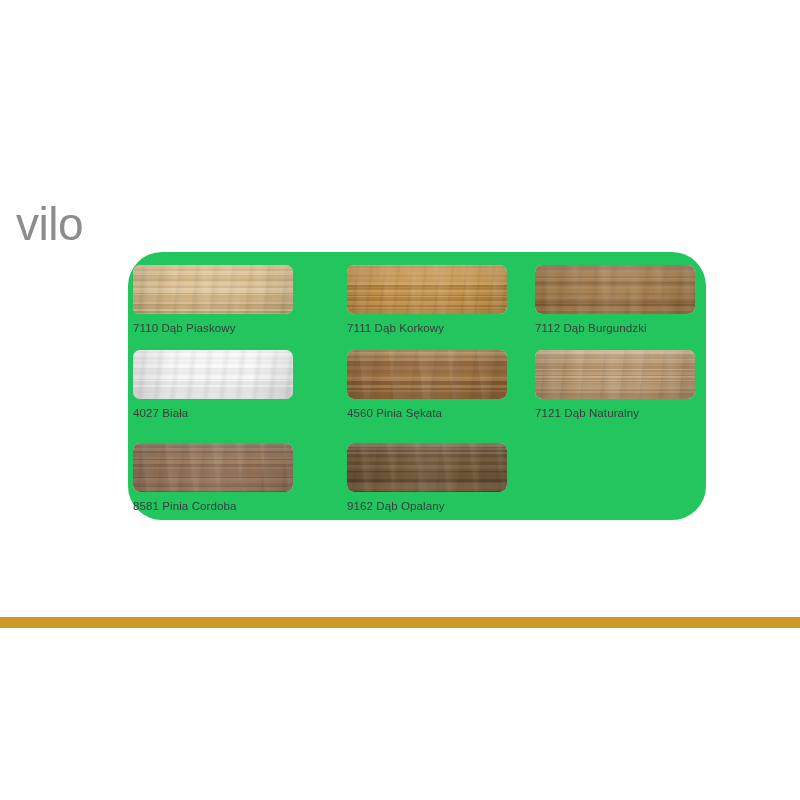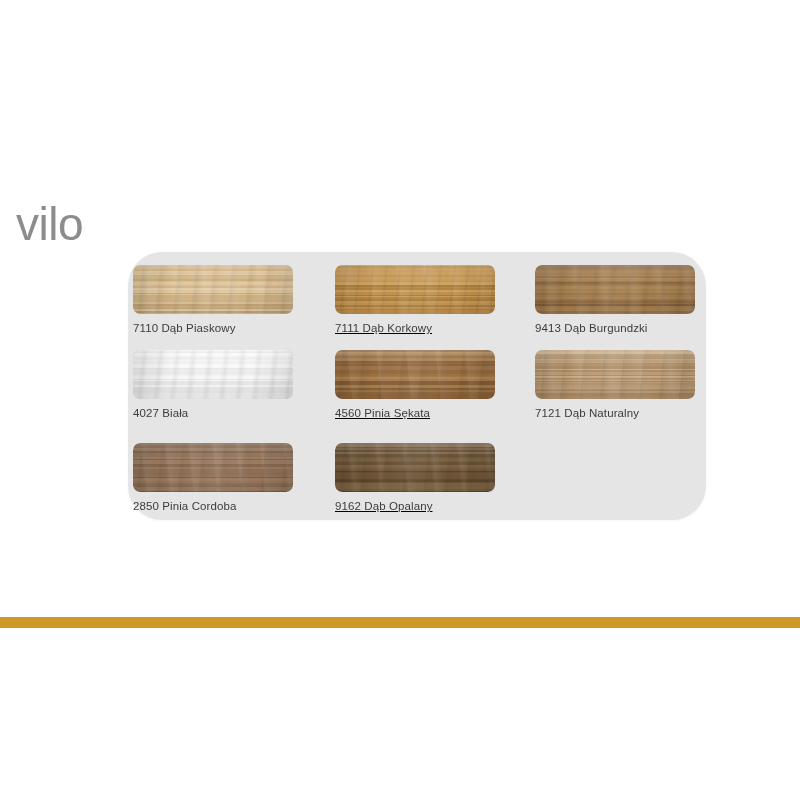--- a/index.html
+++ b/index.html
@@ -51,21 +51,21 @@
     width: 100%;
     height: 100%;
   }
 
   .swatch-cell {
     position: absolute;
     width: 160px;
   }
   
   .col-1 { left: 5px; }
-  .col-2 { left: 207px; text-decoration: underline; }
+  .col-2 { left: 219px; }
   .col-3 { left: 407px; }
   
   .row-1 { top: 13px; }
   .row-2 { top: 98px; }
   .row-3 { top: 191px; }
 
   .swatch-chip {
     width: 160px;
     height: 49px;
     border-radius: 7px;
@@ -109,21 +109,21 @@
 </style>
 </head>
 <body style="background: rgb(255, 255, 255);">
 
 <div class="brand">
   <svg width="120" height="58" viewBox="0 0 120 58" xmlns="http://www.w3.org/2000/svg">
     <text class="brand-text" x="0" y="44" font-family="'Liberation Sans','DejaVu Sans',sans-serif" style="fill: rgb(140, 140, 140);">vilo</text>
   </svg>
 </div>
 
-<div class="swatch-card" style="background: #e5e5e5; border-radius: 34px;">
+<div class="swatch-card" style="background: #22c55e; border-radius: 34px;">
   <div class="swatch-grid">
 
     <div class="swatch-cell col-1 row-1">
       <div class="swatch-chip">
         <div class="grain" style="background: linear-gradient(100deg, rgba(0, 0, 0, 0.1) 0%, rgba(0, 0, 0, 0) 26%, rgba(255, 255, 255, 0.06) 52%, rgba(0, 0, 0, 0) 74%, rgba(0, 0, 0, 0.09) 100%), repeating-linear-gradient(84deg, rgba(255, 255, 255, 0) 0px, rgba(255, 255, 255, 0) 11.4px, rgba(255, 255, 255, 0.07) 19px, rgba(255, 255, 255, 0) 27.7px), repeating-linear-gradient(96deg, rgba(0, 0, 0, 0) 0px, rgba(0, 0, 0, 0) 8.2px, rgba(0, 0, 0, 0.055) 10.8px, rgba(0, 0, 0, 0) 17.8px), linear-gradient(rgb(210, 181, 134) 0%, rgb(210, 181, 134) 3.39%, rgb(208, 178, 131) 3.39%, rgb(208, 178, 131) 4.78%, rgb(210, 180, 133) 4.78%, rgb(210, 180, 133) 8.99%, rgb(202, 171, 124) 8.99%, rgb(202, 171, 124) 12.47%, rgb(221, 195, 151) 12.47%, rgb(221, 195, 151) 15.61%, rgb(217, 189, 143) 15.61%, rgb(217, 189, 143) 17.57%, rgb(223, 199, 157) 17.57%, rgb(223, 199, 157) 20.11%, rgb(206, 176, 129) 20.11%, rgb(206, 176, 129) 22.37%, rgb(211, 182, 135) 22.37%, rgb(211, 182, 135) 25.86%, rgb(210, 181, 134) 25.86%, rgb(210, 181, 134) 29.45%, rgb(201, 170, 123) 29.45%, rgb(201, 170, 123) 31.74%, rgb(217, 189, 143) 31.74%, rgb(217, 189, 143) 33.72%, rgb(222, 196, 153) 33.72%, rgb(222, 196, 153) 34.99%, rgb(223, 198, 156) 34.99%, rgb(223, 198, 156) 39.93%, rgb(217, 189, 143) 39.93%, rgb(217, 189, 143) 40.95%, rgb(217, 189, 143) 40.95%, rgb(217, 189, 143) 43.43%, rgb(211, 181, 135) 43.43%, rgb(211, 181, 135) 46.74%, rgb(227, 204, 164) 46.74%, rgb(227, 204, 164) 51.72%, rgb(223, 198, 156) 51.72%, rgb(223, 198, 156) 56.68%, rgb(202, 171, 124) 56.68%, rgb(202, 171, 124) 58.52%, rgb(221, 195, 151) 58.52%, rgb(221, 195, 151) 60.62%, rgb(208, 178, 131) 60.62%, rgb(208, 178, 131) 64.44%, rgb(211, 181, 135) 64.44%, rgb(211, 181, 135) 65.31%, rgb(210, 180, 133) 65.31%, rgb(210, 180, 133) 68.78%, rgb(210, 180, 133) 68.78%, rgb(210, 180, 133) 70.08%, rgb(209, 180, 133) 70.08%, rgb(209, 180, 133) 75.29%, rgb(221, 195, 151) 75.29%, rgb(221, 195, 151) 78.84%, rgb(199, 167, 120) 78.84%, rgb(199, 167, 120) 83.84%, rgb(206, 176, 129) 83.84%, rgb(206, 176, 129) 87.51%, rgb(199, 167, 119) 87.51%, rgb(199, 167, 119) 89.61%, rgb(226, 203, 162) 89.61%, rgb(226, 203, 162) 93.75%, rgb(199, 167, 120) 93.75%, rgb(199, 167, 120) 98.29%, rgb(217, 189, 143) 98.29%, rgb(217, 189, 143) 100%), rgb(217, 189, 143);"></div>
         <div class="sheen"></div>
       </div>
       <div class="swatch-label">7110 Dąb Piaskowy</div>
     </div>
 
@@ -133,21 +133,21 @@
         <div class="sheen"></div>
       </div>
       <div class="swatch-label">7111 Dąb Korkowy</div>
     </div>
 
     <div class="swatch-cell col-3 row-1">
       <div class="swatch-chip">
         <div class="grain" style="background: linear-gradient(100deg, rgba(0, 0, 0, 0.1) 0%, rgba(0, 0, 0, 0) 26%, rgba(255, 255, 255, 0.06) 52%, rgba(0, 0, 0, 0) 74%, rgba(0, 0, 0, 0.09) 100%), repeating-linear-gradient(84deg, rgba(255, 255, 255, 0) 0px, rgba(255, 255, 255, 0) 10.4px, rgba(255, 255, 255, 0.07) 16.7px, rgba(255, 255, 255, 0) 27.5px), repeating-linear-gradient(96deg, rgba(0, 0, 0, 0) 0px, rgba(0, 0, 0, 0) 6.8px, rgba(0, 0, 0, 0.055) 11.4px, rgba(0, 0, 0, 0) 16.9px), linear-gradient(rgb(134, 97, 58) 0%, rgb(134, 97, 58) 3.51%, rgb(136, 99, 59) 3.51%, rgb(136, 99, 59) 7.91%, rgb(144, 106, 64) 7.91%, rgb(144, 106, 64) 9.45%, rgb(154, 115, 70) 9.45%, rgb(154, 115, 70) 12.73%, rgb(160, 121, 75) 12.73%, rgb(160, 121, 75) 15.27%, rgb(159, 121, 75) 15.27%, rgb(159, 121, 75) 19.51%, rgb(167, 129, 82) 19.51%, rgb(167, 129, 82) 22.67%, rgb(154, 115, 70) 22.67%, rgb(154, 115, 70) 27.06%, rgb(169, 131, 84) 27.06%, rgb(169, 131, 84) 28.14%, rgb(166, 128, 81) 28.14%, rgb(166, 128, 81) 31.83%, rgb(154, 115, 70) 31.83%, rgb(154, 115, 70) 35.36%, rgb(141, 103, 62) 35.36%, rgb(141, 103, 62) 38.45%, rgb(154, 115, 70) 38.45%, rgb(154, 115, 70) 43.23%, rgb(168, 130, 83) 43.23%, rgb(168, 130, 83) 48.26%, rgb(162, 124, 78) 48.26%, rgb(162, 124, 78) 52.75%, rgb(166, 127, 81) 52.75%, rgb(166, 127, 81) 54.31%, rgb(166, 128, 81) 54.31%, rgb(166, 128, 81) 57.93%, rgb(154, 115, 70) 57.93%, rgb(154, 115, 70) 59.62%, rgb(159, 120, 75) 59.62%, rgb(159, 120, 75) 61.66%, rgb(163, 125, 79) 61.66%, rgb(163, 125, 79) 66.3%, rgb(168, 130, 83) 66.3%, rgb(168, 130, 83) 67.65%, rgb(170, 132, 85) 67.65%, rgb(170, 132, 85) 69.65%, rgb(154, 115, 70) 69.65%, rgb(154, 115, 70) 72.59%, rgb(144, 106, 64) 72.59%, rgb(144, 106, 64) 76.58%, rgb(160, 122, 76) 76.58%, rgb(160, 122, 76) 77.67%, rgb(154, 115, 70) 77.67%, rgb(154, 115, 70) 79.21%, rgb(133, 97, 57) 79.21%, rgb(133, 97, 57) 84.05%, rgb(162, 124, 78) 84.05%, rgb(162, 124, 78) 88.77%, rgb(168, 129, 83) 88.77%, rgb(168, 129, 83) 93.63%, rgb(154, 115, 70) 93.63%, rgb(154, 115, 70) 98.87%, rgb(160, 121, 75) 98.87%, rgb(160, 121, 75) 100%), rgb(154, 115, 70);"></div>
         <div class="sheen"></div>
       </div>
-      <div class="swatch-label">9413 Dąb Burgundzki</div>
+      <div class="swatch-label">7112 Dąb Burgundzki</div>
     </div>
 
     <div class="swatch-cell col-1 row-2">
       <div class="swatch-chip">
         <div class="grain" style="background: linear-gradient(100deg, rgba(0, 0, 0, 0.1) 0%, rgba(0, 0, 0, 0) 26%, rgba(255, 255, 255, 0.06) 52%, rgba(0, 0, 0, 0) 74%, rgba(0, 0, 0, 0.09) 100%), repeating-linear-gradient(84deg, rgba(255, 255, 255, 0) 0px, rgba(255, 255, 255, 0) 10.8px, rgba(255, 255, 255, 0.07) 15.1px, rgba(255, 255, 255, 0) 26px), repeating-linear-gradient(96deg, rgba(0, 0, 0, 0) 0px, rgba(0, 0, 0, 0) 7.6px, rgba(0, 0, 0, 0.055) 11.8px, rgba(0, 0, 0, 0) 16.3px), linear-gradient(rgb(246, 246, 246) 0%, rgb(246, 246, 246) 1.33%, rgb(238, 238, 238) 1.33%, rgb(238, 238, 238) 3.83%, rgb(233, 233, 233) 3.83%, rgb(233, 233, 233) 6.73%, rgb(249, 249, 249) 6.73%, rgb(249, 249, 249) 11.61%, rgb(242, 242, 242) 11.61%, rgb(242, 242, 242) 15.35%, rgb(233, 233, 233) 15.35%, rgb(233, 233, 233) 18.45%, rgb(242, 242, 242) 18.45%, rgb(242, 242, 242) 19.95%, rgb(245, 245, 245) 19.95%, rgb(245, 245, 245) 23.69%, rgb(236, 236, 236) 23.69%, rgb(236, 236, 236) 25.83%, rgb(245, 245, 245) 25.83%, rgb(245, 245, 245) 30.5%, rgb(250, 250, 250) 30.5%, rgb(250, 250, 250) 31.99%, rgb(249, 249, 249) 31.99%, rgb(249, 249, 249) 36.28%, rgb(233, 233, 233) 36.28%, rgb(233, 233, 233) 38.98%, rgb(236, 236, 236) 38.98%, rgb(236, 236, 236) 41.31%, rgb(237, 237, 237) 41.31%, rgb(237, 237, 237) 43.23%, rgb(236, 236, 236) 43.23%, rgb(236, 236, 236) 46.18%, rgb(232, 232, 232) 46.18%, rgb(232, 232, 232) 49.81%, rgb(242, 242, 242) 49.81%, rgb(242, 242, 242) 50.88%, rgb(242, 242, 242) 50.88%, rgb(242, 242, 242) 53.87%, rgb(247, 247, 247) 53.87%, rgb(247, 247, 247) 58.46%, rgb(242, 242, 242) 58.46%, rgb(242, 242, 242) 59.78%, rgb(233, 233, 233) 59.78%, rgb(233, 233, 233) 60.63%, rgb(248, 248, 248) 60.63%, rgb(248, 248, 248) 63.25%, rgb(234, 234, 234) 63.25%, rgb(234, 234, 234) 67.28%, rgb(234, 234, 234) 67.28%, rgb(234, 234, 234) 72.31%, rgb(250, 250, 250) 72.31%, rgb(250, 250, 250) 75.79%, rgb(236, 236, 236) 75.79%, rgb(236, 236, 236) 78.19%, rgb(235, 235, 235) 78.19%, rgb(235, 235, 235) 83.06%, rgb(236, 236, 236) 83.06%, rgb(236, 236, 236) 88.25%, rgb(242, 242, 242) 88.25%, rgb(242, 242, 242) 90.58%, rgb(242, 242, 242) 90.58%, rgb(242, 242, 242) 94.7%, rgb(244, 244, 244) 94.7%, rgb(244, 244, 244) 99.65%, rgb(239, 239, 239) 99.65%, rgb(239, 239, 239) 100%), rgb(242, 242, 242);"></div>
         <div class="sheen"></div>
       </div>
       <div class="swatch-label">4027 Biała</div>
     </div>
 
@@ -165,21 +165,21 @@
         <div class="sheen"></div>
       </div>
       <div class="swatch-label">7121 Dąb Naturalny</div>
     </div>
 
     <div class="swatch-cell col-1 row-3">
       <div class="swatch-chip">
         <div class="grain" style="background: linear-gradient(100deg, rgba(0, 0, 0, 0.1) 0%, rgba(0, 0, 0, 0) 26%, rgba(255, 255, 255, 0.06) 52%, rgba(0, 0, 0, 0) 74%, rgba(0, 0, 0, 0.09) 100%), repeating-linear-gradient(84deg, rgba(255, 255, 255, 0) 0px, rgba(255, 255, 255, 0) 11.7px, rgba(255, 255, 255, 0.07) 14.6px, rgba(255, 255, 255, 0) 23.6px), repeating-linear-gradient(96deg, rgba(0, 0, 0, 0) 0px, rgba(0, 0, 0, 0) 7.5px, rgba(0, 0, 0, 0.055) 9px, rgba(0, 0, 0, 0) 20.6px), linear-gradient(rgb(129, 98, 74) 0%, rgb(129, 98, 74) 4.14%, rgb(121, 91, 68) 4.14%, rgb(121, 91, 68) 9.31%, rgb(143, 111, 85) 9.31%, rgb(143, 111, 85) 12.58%, rgb(143, 111, 85) 12.58%, rgb(143, 111, 85) 16.95%, rgb(121, 92, 68) 16.95%, rgb(121, 92, 68) 20.79%, rgb(143, 111, 85) 20.79%, rgb(143, 111, 85) 23.69%, rgb(143, 111, 85) 23.69%, rgb(143, 111, 85) 28.7%, rgb(152, 120, 93) 28.7%, rgb(152, 120, 93) 33.14%, rgb(127, 96, 72) 33.14%, rgb(127, 96, 72) 35.38%, rgb(152, 121, 94) 35.38%, rgb(152, 121, 94) 38.16%, rgb(153, 121, 94) 38.16%, rgb(153, 121, 94) 42.56%, rgb(128, 98, 73) 42.56%, rgb(128, 98, 73) 43.63%, rgb(131, 100, 75) 43.63%, rgb(131, 100, 75) 45.46%, rgb(134, 103, 78) 45.46%, rgb(134, 103, 78) 48.84%, rgb(152, 121, 94) 48.84%, rgb(152, 121, 94) 52.1%, rgb(143, 111, 85) 52.1%, rgb(143, 111, 85) 56.58%, rgb(143, 111, 85) 56.58%, rgb(143, 111, 85) 61.05%, rgb(143, 111, 85) 61.05%, rgb(143, 111, 85) 65.81%, rgb(148, 116, 90) 65.81%, rgb(148, 116, 90) 69.88%, rgb(126, 96, 72) 69.88%, rgb(126, 96, 72) 71.55%, rgb(157, 125, 98) 71.55%, rgb(157, 125, 98) 76.58%, rgb(154, 122, 95) 76.58%, rgb(154, 122, 95) 78.21%, rgb(151, 119, 92) 78.21%, rgb(151, 119, 92) 79.09%, rgb(155, 123, 96) 79.09%, rgb(155, 123, 96) 81.51%, rgb(143, 111, 85) 81.51%, rgb(143, 111, 85) 86.17%, rgb(143, 111, 85) 86.17%, rgb(143, 111, 85) 88.72%, rgb(135, 104, 78) 88.72%, rgb(135, 104, 78) 90.78%, rgb(156, 125, 97) 90.78%, rgb(156, 125, 97) 95.59%, rgb(154, 123, 95) 95.59%, rgb(154, 123, 95) 98.67%, rgb(125, 95, 70) 98.67%, rgb(125, 95, 70) 100%), rgb(143, 111, 85);"></div>
         <div class="sheen"></div>
       </div>
-      <div class="swatch-label">2850 Pinia Cordoba</div>
+      <div class="swatch-label">8581 Pinia Cordoba</div>
     </div>
 
     <div class="swatch-cell col-2 row-3">
       <div class="swatch-chip">
         <div class="grain" style="background: linear-gradient(100deg, rgba(0, 0, 0, 0.1) 0%, rgba(0, 0, 0, 0) 26%, rgba(255, 255, 255, 0.06) 52%, rgba(0, 0, 0, 0) 74%, rgba(0, 0, 0, 0.09) 100%), repeating-linear-gradient(84deg, rgba(255, 255, 255, 0) 0px, rgba(255, 255, 255, 0) 16.1px, rgba(255, 255, 255, 0.07) 19.8px, rgba(255, 255, 255, 0) 27.2px), repeating-linear-gradient(96deg, rgba(0, 0, 0, 0) 0px, rgba(0, 0, 0, 0) 9.3px, rgba(0, 0, 0, 0.055) 7.9px, rgba(0, 0, 0, 0) 20.9px), linear-gradient(rgb(111, 86, 56) 0%, rgb(111, 86, 56) 1.95%, rgb(121, 95, 63) 1.95%, rgb(121, 95, 63) 2.81%, rgb(111, 86, 56) 2.81%, rgb(111, 86, 56) 3.71%, rgb(97, 73, 46) 3.71%, rgb(97, 73, 46) 5.06%, rgb(123, 97, 65) 5.06%, rgb(123, 97, 65) 7.02%, rgb(119, 93, 62) 7.02%, rgb(119, 93, 62) 7.87%, rgb(91, 68, 43) 7.87%, rgb(91, 68, 43) 10.75%, rgb(111, 86, 56) 10.75%, rgb(111, 86, 56) 15.1%, rgb(90, 67, 42) 15.1%, rgb(90, 67, 42) 17.87%, rgb(111, 86, 56) 17.87%, rgb(111, 86, 56) 19.26%, rgb(126, 100, 67) 19.26%, rgb(126, 100, 67) 21.72%, rgb(98, 74, 47) 21.72%, rgb(98, 74, 47) 25.85%, rgb(95, 72, 45) 25.85%, rgb(95, 72, 45) 27.77%, rgb(111, 86, 56) 27.77%, rgb(111, 86, 56) 32.91%, rgb(118, 92, 61) 32.91%, rgb(118, 92, 61) 36.32%, rgb(111, 86, 56) 36.32%, rgb(111, 86, 56) 39.37%, rgb(102, 78, 50) 39.37%, rgb(102, 78, 50) 44.58%, rgb(124, 98, 65) 44.58%, rgb(124, 98, 65) 48.34%, rgb(119, 94, 62) 48.34%, rgb(119, 94, 62) 53.6%, rgb(111, 86, 56) 53.6%, rgb(111, 86, 56) 56.61%, rgb(117, 92, 61) 56.61%, rgb(117, 92, 61) 57.51%, rgb(90, 68, 42) 57.51%, rgb(90, 68, 42) 59.25%, rgb(104, 80, 51) 59.25%, rgb(104, 80, 51) 61.89%, rgb(111, 86, 56) 61.89%, rgb(111, 86, 56) 66.99%, rgb(111, 86, 56) 66.99%, rgb(111, 86, 56) 71.66%, rgb(111, 86, 56) 71.66%, rgb(111, 86, 56) 72.55%, rgb(97, 74, 47) 72.55%, rgb(97, 74, 47) 75.5%, rgb(93, 70, 44) 75.5%, rgb(93, 70, 44) 77.14%, rgb(95, 72, 45) 77.14%, rgb(95, 72, 45) 80.2%, rgb(111, 86, 56) 80.2%, rgb(111, 86, 56) 81.65%, rgb(127, 101, 68) 81.65%, rgb(127, 101, 68) 86.76%, rgb(127, 101, 68) 86.76%, rgb(127, 101, 68) 90.33%, rgb(129, 103, 69) 90.33%, rgb(129, 103, 69) 94.83%, rgb(122, 96, 64) 94.83%, rgb(122, 96, 64) 95.85%, rgb(122, 97, 64) 95.85%, rgb(122, 97, 64) 98.51%, rgb(96, 72, 46) 98.51%, rgb(96, 72, 46) 100%), rgb(111, 86, 56);"></div>
         <div class="sheen"></div>
       </div>
       <div class="swatch-label">9162 Dąb Opalany</div>
     </div>
 

